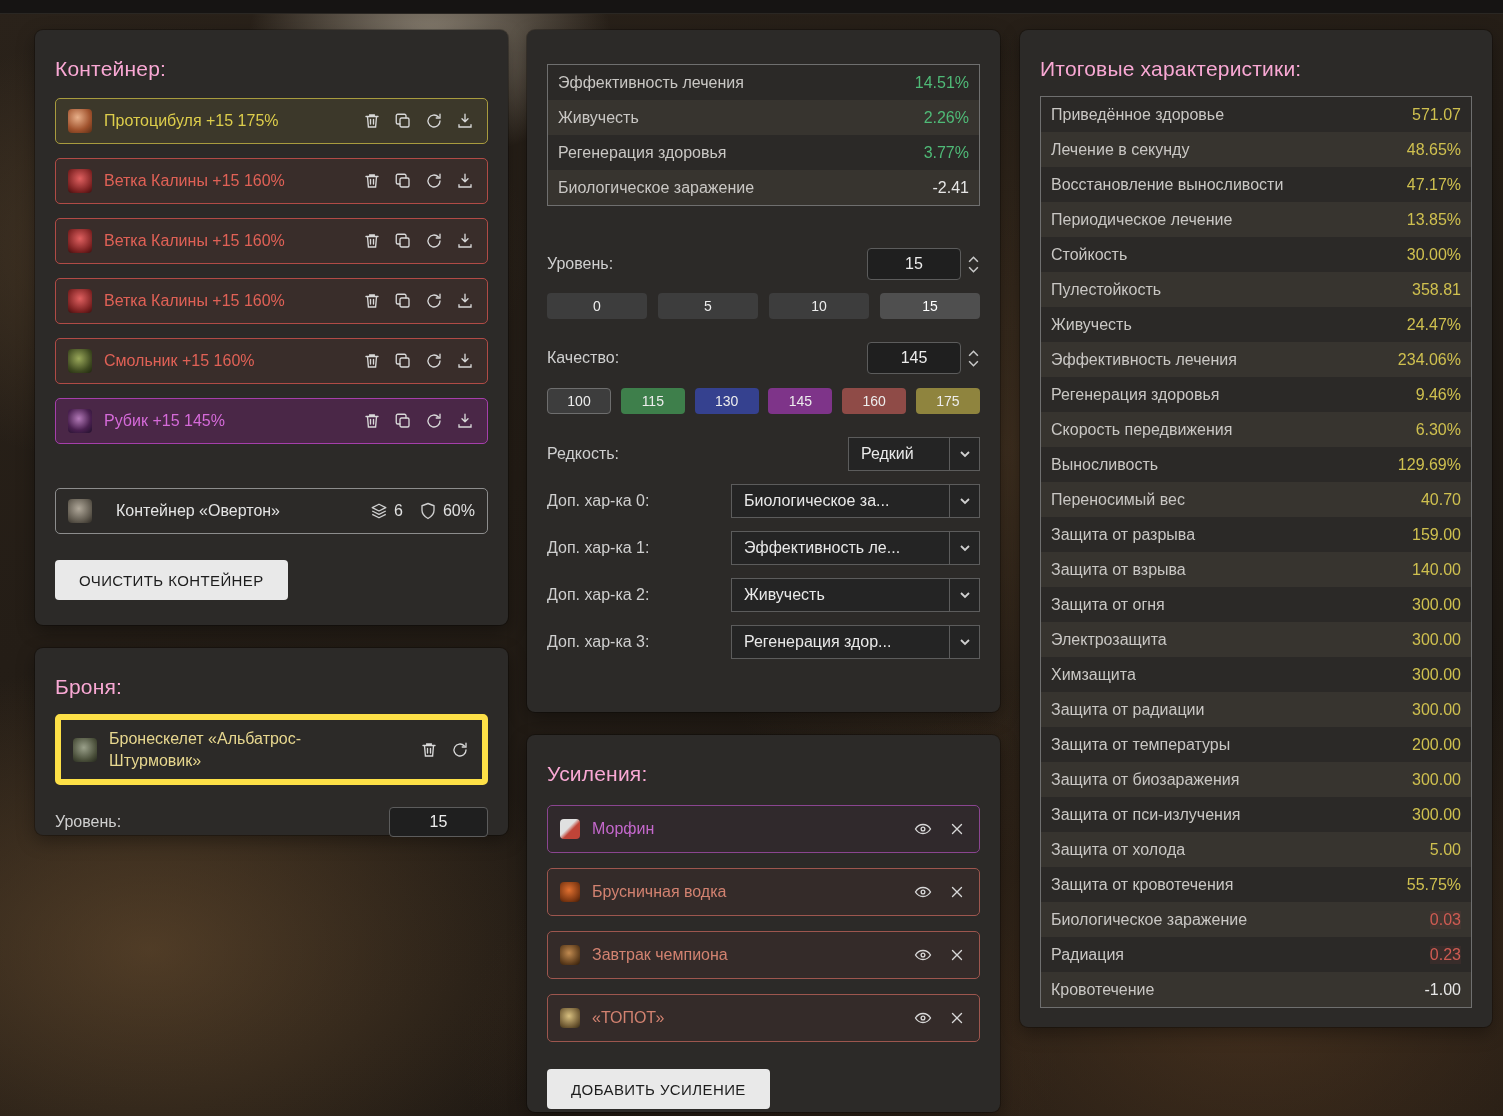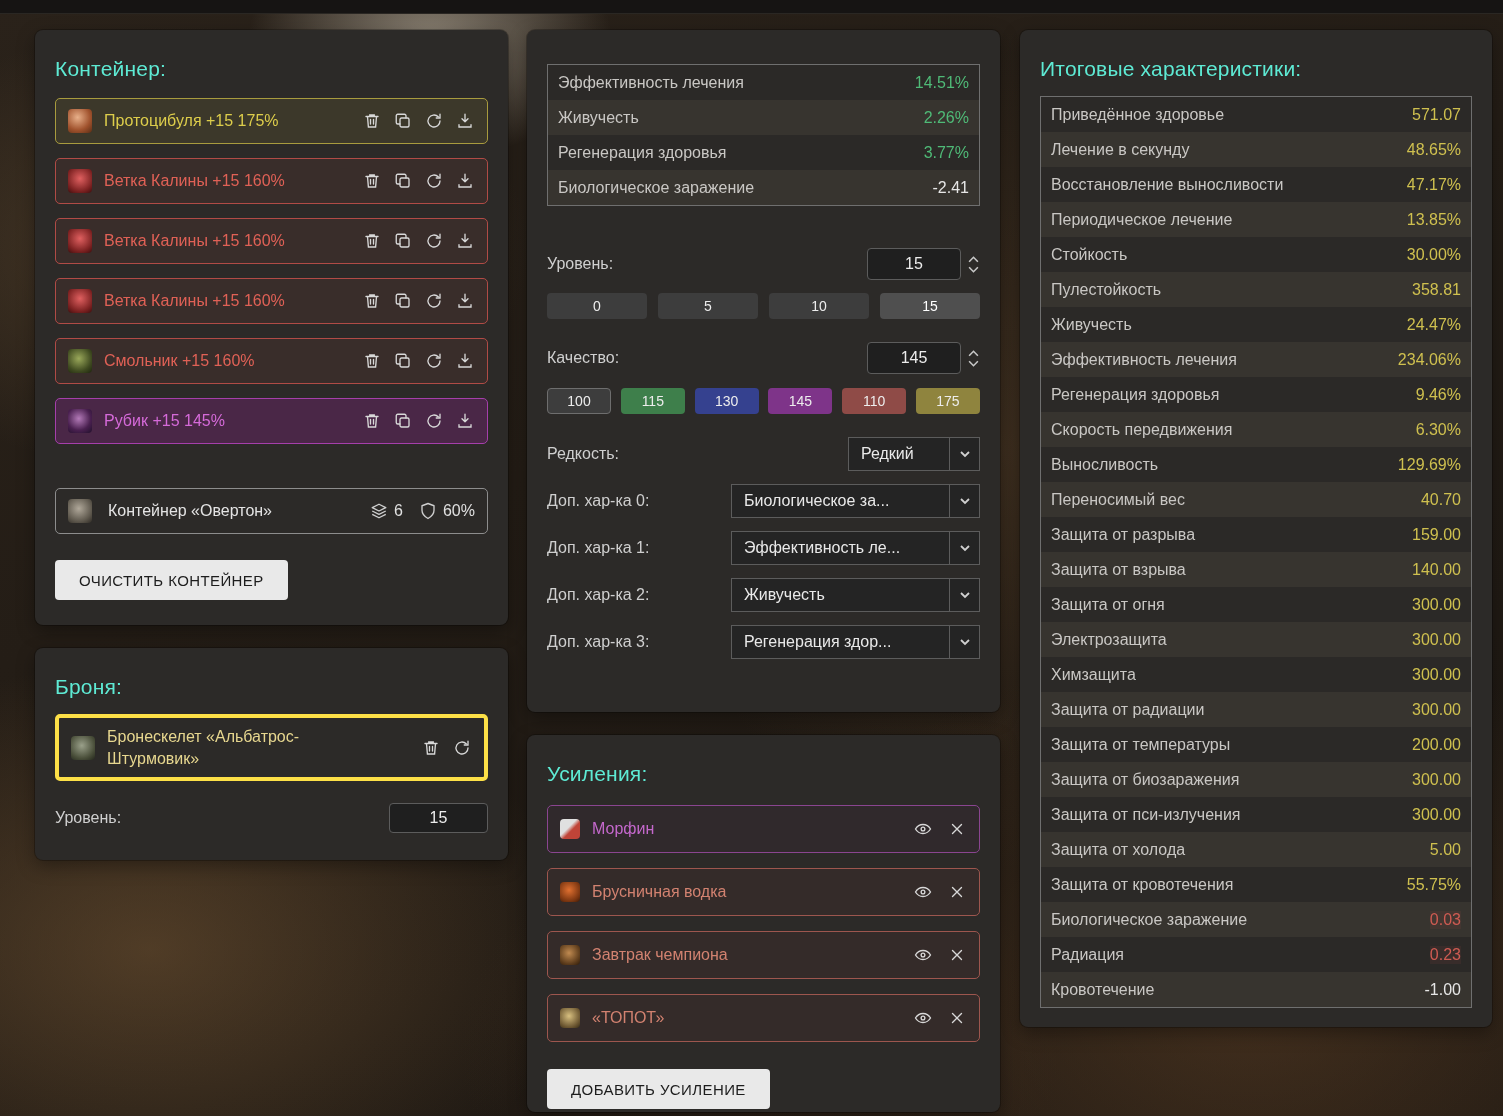--- a/index.html
+++ b/index.html
@@ -18,24 +18,24 @@
       radial-gradient(ellipse 500px 600px at 1005px 450px, rgba(140,100,60,.25), rgba(0,0,0,0) 70%),
       radial-gradient(ellipse 400px 300px at 760px 1050px, rgba(60,40,25,.5), rgba(0,0,0,0) 75%),
       linear-gradient(160deg, #2a221a 0%, #241d16 40%, #1c1712 100%);
   }
   .top-strip { position:absolute; top:0; left:0; right:0; height:14px; background:#161413; border-bottom:1px solid #2a2723; }
 
   .panel {
     position:absolute; background:#2c2a28; border-radius:8px; padding:20px;
     box-shadow:0 0 0 1px rgba(0,0,0,.25), 0 6px 18px rgba(0,0,0,.35);
   }
-  .panel h2 { margin:6px 0 0; font-size:21px; font-weight:500; color:#5eead4; letter-spacing:.2px; line-height:26px; }
+  .panel h2 { margin:6px 0 0; font-size:21px; font-weight:500; color:#f9a8d4; letter-spacing:.2px; line-height:26px; }
 
   #container-panel { left:35px; top:30px;  width:473px; height:595px; }
-  #armor-panel     { left:35px; top:648px; width:473px; height:212px; }
+  #armor-panel     { left:35px; top:648px; width:473px; height:187px; }
   #artifact-panel  { left:527px; top:30px;  width:473px; height:682px; }
   #buffs-panel     { left:527px; top:735px; width:473px; height:377px; }
   #totals-panel    { left:1020px; top:30px; width:472px; height:997px; }
 
   
   .stats-table { margin-top:14px; border:1px solid #6f6f6f; }
   .stat-row { height:35px; display:flex; align-items:center; justify-content:space-between; padding:0 10px; font-size:16px; }
   .stat-row:nth-child(even) { background:#37342f; }  
   .stat-row:nth-child(odd)  { background:#2b2927; }
   .stat-label { color:#c9c7c4; white-space:nowrap; }
@@ -59,29 +59,29 @@
   .c-cube-icon     { background:radial-gradient(circle at 45% 40%, #b37ab8, #4a2050 60%, #20102a); }
   .c-syringe-icon  { background:linear-gradient(135deg,#e0e0e0 42%,#c04438 58%); }
   .c-food-icon     { background:radial-gradient(circle at 45% 40%, #c08a50, #5a3a1a 70%, #2c1c0c); }
   .c-bottle-icon   { background:radial-gradient(circle at 45% 40%, #e07030, #7a3510 70%, #3a1a08); }
   .c-cigarette-icon{ background:radial-gradient(circle at 45% 40%, #d8c080, #6a5530 70%, #332a16); }
 
   .row-actions { margin-left:auto; display:flex; gap:11px; align-items:center; }
   .icon-btn { background:none; border:none; padding:0; width:20px; height:20px; color:#d8d8d8; cursor:pointer; display:flex; align-items:center; justify-content:center; }
   .icon-btn svg { width:18px; height:18px; }
 
-  .container-item { margin-top:44px; height:46px; border:1px solid #8d8d8d; border-radius:5px; display:flex; align-items:center; gap:16px; padding:0 12px; color:#e4e4e4; font-size:16px; }
+  .container-item { margin-top:44px; height:46px; border:1px solid #8d8d8d; border-radius:5px; display:flex; align-items:center; gap:24px; padding:0 12px; color:#e4e4e4; font-size:16px; }
   .container-meta { margin-left:auto; display:flex; gap:16px; align-items:center; color:#e0e0e0; }
   .meta { display:flex; align-items:center; gap:6px; }
   .meta svg { width:18px; height:18px; color:#cfcfcf; }
 
   .light-btn { margin-top:26px; height:40px; padding:0 24px; background:#e9e9e9; color:#1d1d1d; border:none; border-radius:4px; font-size:15px; font-weight:500; letter-spacing:.4px; font-family:inherit; cursor:pointer; display:block; }
 
   
-  .armor-item { margin-top:14px; min-height:66px; border:4px solid #fde047; border-radius:5px; display:flex; align-items:center; gap:12px; padding:8px 12px; color:#e7d78f; font-size:16px; line-height:1.35; }
+  .armor-item { margin-top:14px; min-height:66px; border:6px solid #fde047; border-radius:5px; display:flex; align-items:center; gap:12px; padding:8px 12px; color:#e7d78f; font-size:16px; line-height:1.35; }
   .armor-name { width:255px; }
   .level-row { margin-top:22px; display:flex; align-items:center; justify-content:space-between; color:#cfcfcf; font-size:16px; }
 
   .num-input { background:#1f1f1f; border:1px solid #5c5c5c; border-radius:4px; color:#ececec; font-size:16px; text-align:center; font-family:inherit; }
   .num-input.std { width:94px; height:32px; }
   .armor-level { width:99px; height:30px; }
 
   
   .field-row { display:flex; align-items:center; justify-content:space-between; color:#cfcfcf; font-size:16px; }
   .level-field   { margin-top:42px; }
@@ -429,21 +429,21 @@
   <div class="opt-row qual-opts">
 
       <button class="opt-btn qual-btn c-q-gray">100</button>
 
       <button class="opt-btn qual-btn c-q-green">115</button>
 
       <button class="opt-btn qual-btn c-q-blue">130</button>
 
       <button class="opt-btn qual-btn c-q-purple">145</button>
 
-      <button class="opt-btn qual-btn c-q-red">110</button>
+      <button class="opt-btn qual-btn c-q-red">160</button>
 
       <button class="opt-btn qual-btn c-q-gold">175</button>
     </div>
 
   <div class="field-row rarity-row">
     <span>Редкость:</span>
     <div class="dropdown rarity-dd">
       <span class="dd-value">Редкий</span>
       <span class="dd-chevron">
         <svg viewBox="0 0 14 14" fill="none" stroke="currentColor" stroke-width="1.8">

